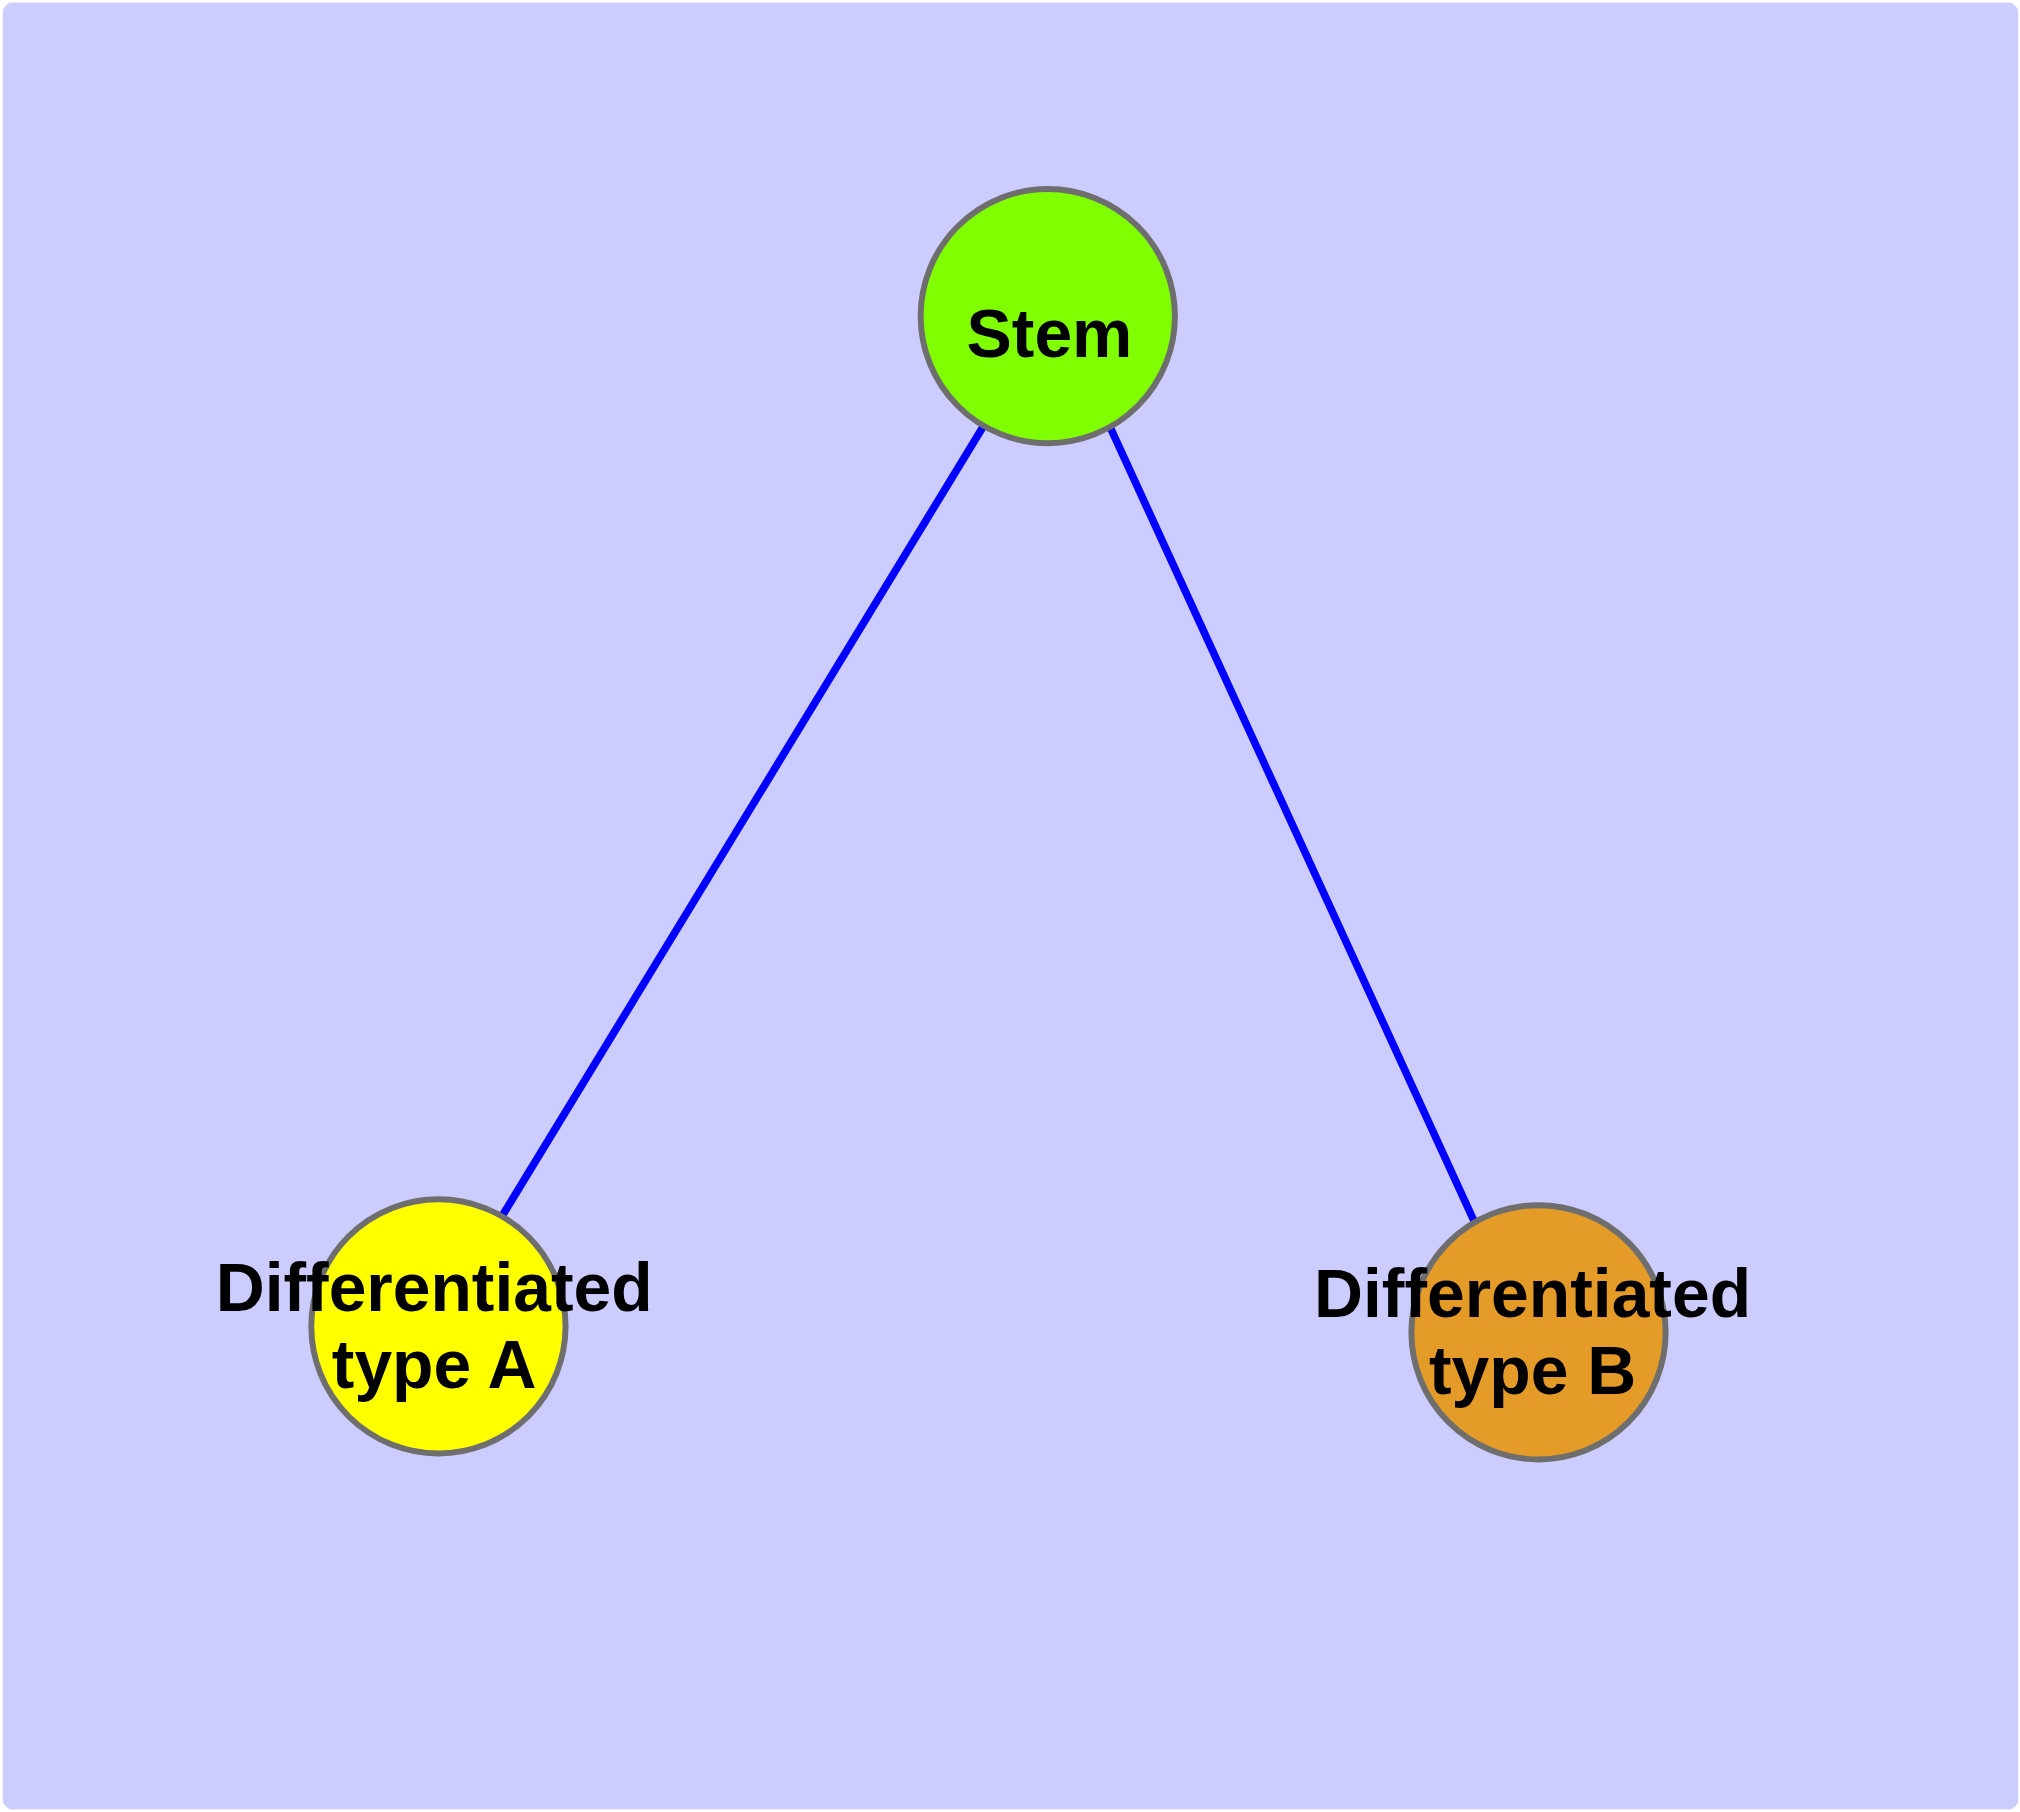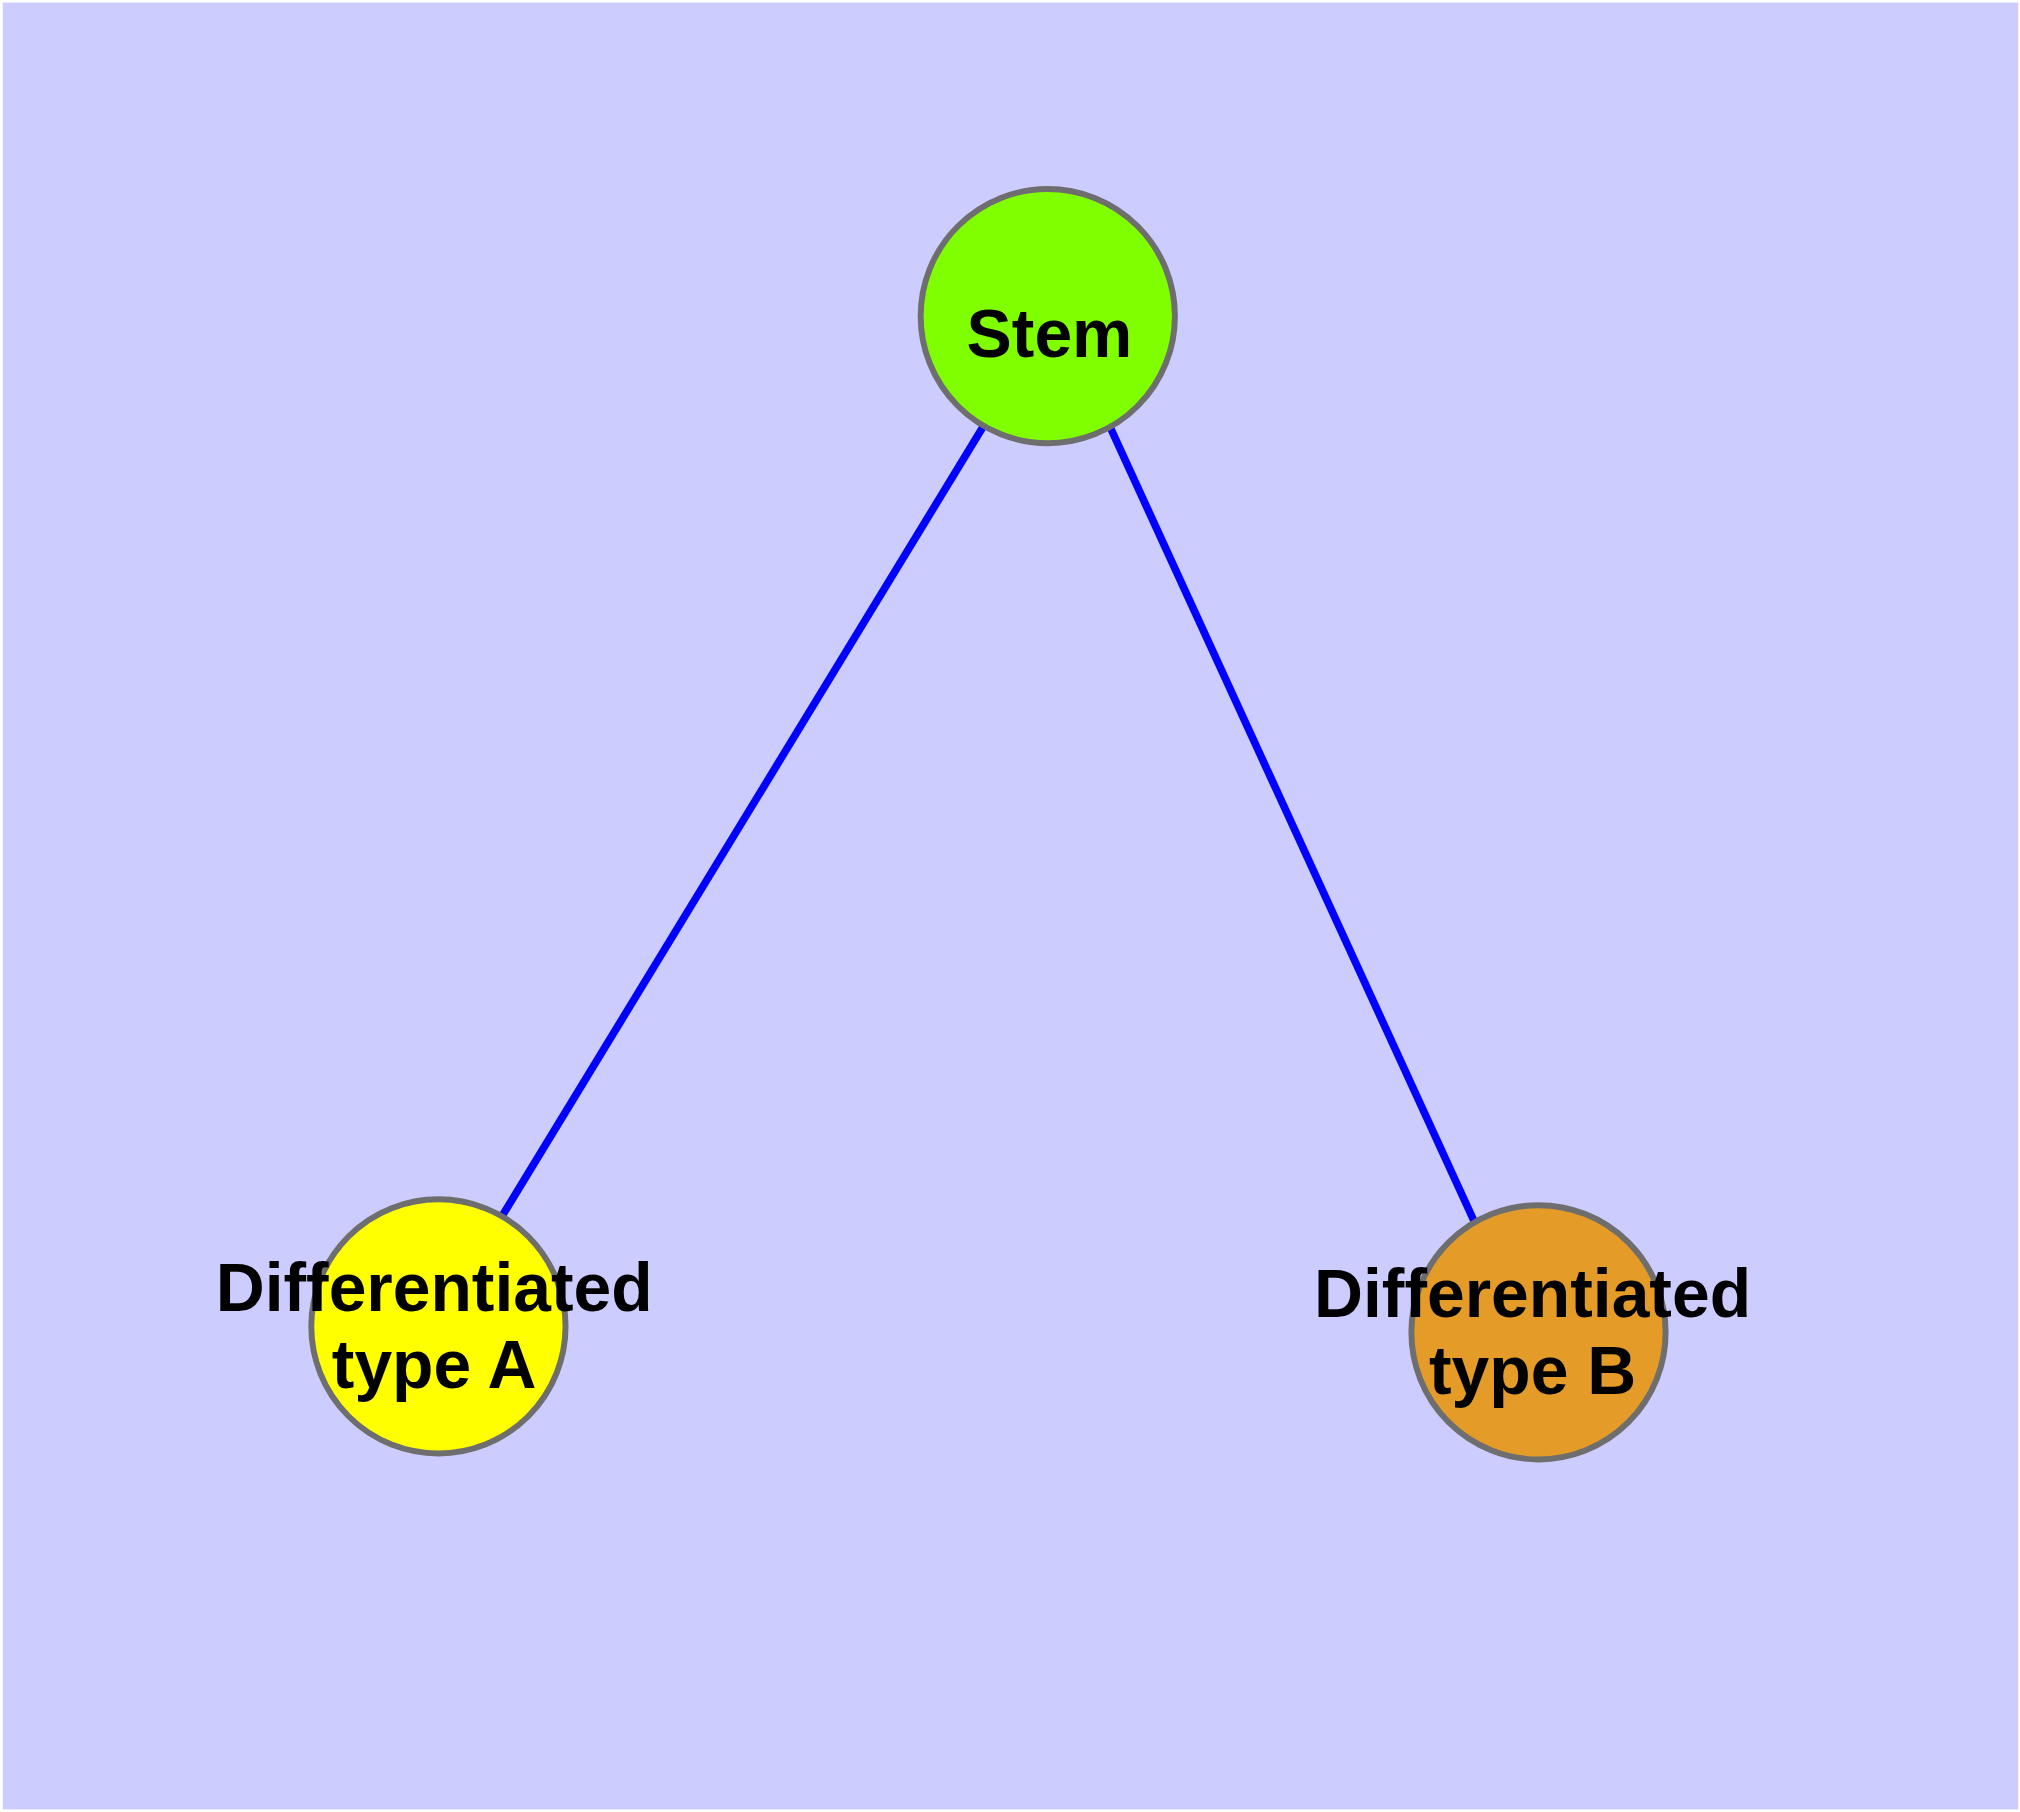--- a/index.html
+++ b/index.html
@@ -6,20 +6,21 @@
     margin: 0;
     padding: 0;
     background: #ffffff;
   }
   #canvas {
     position: relative;
     width: 2021px;
     height: 1812px;
     background: #ffffff;
     overflow: hidden;
+    border-radius: 20px;
   }
   #graph-svg {
     position: absolute;
     inset: 0;
     width: 2021px;
     height: 1812px;
     display: block;
   }
   .node-label {
     font-family: "Liberation Sans", sans-serif;

